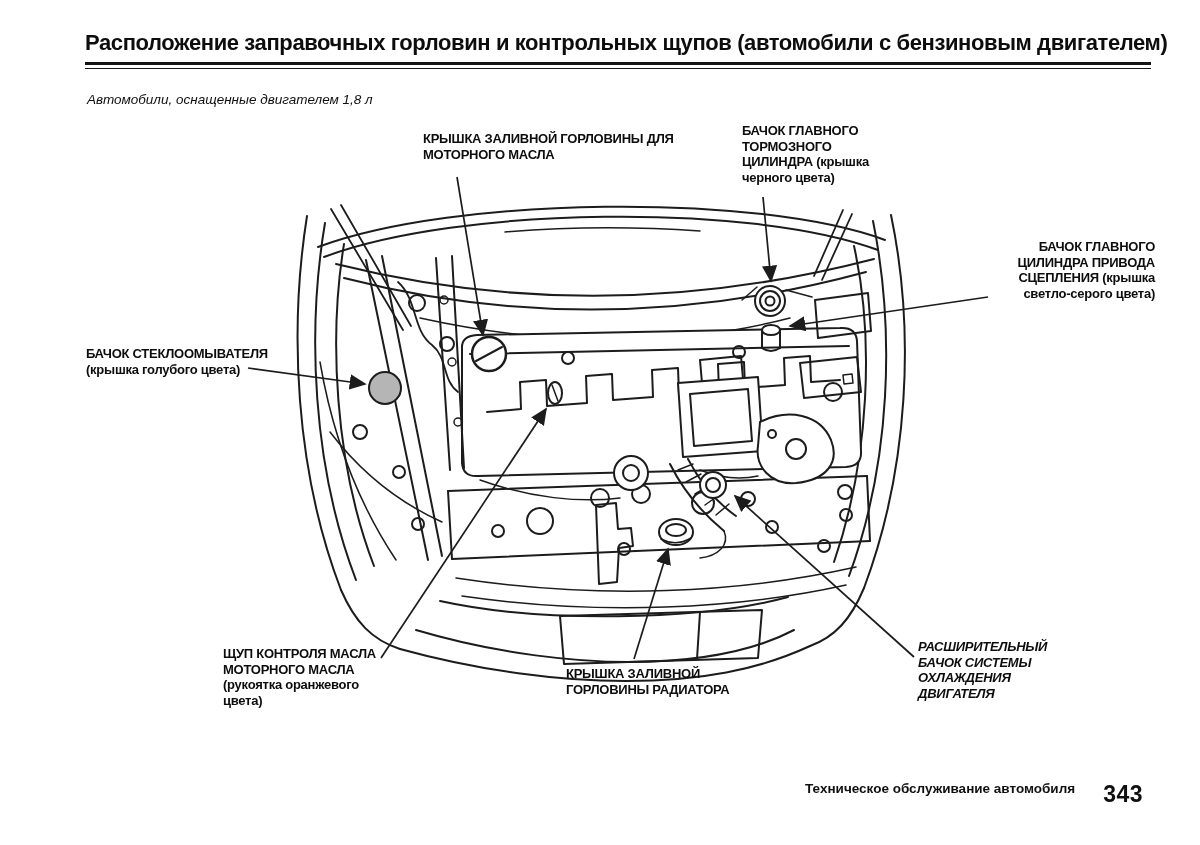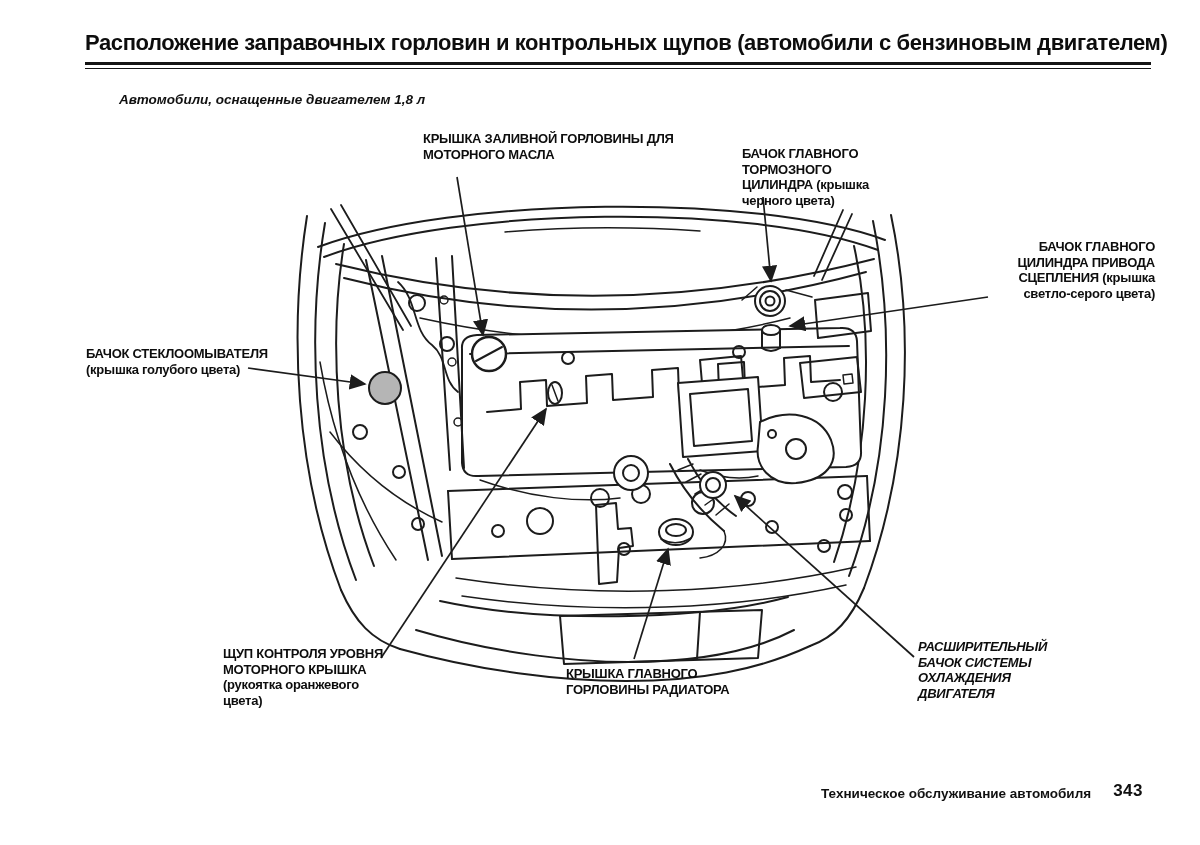--- a/index.html
+++ b/index.html
@@ -12,32 +12,32 @@
     position:absolute; left:85px; top:30px; width:1065px;
     text-align:right; font-size:22px; font-weight:bold;
     letter-spacing:-0.4px; white-space:nowrap; color:#0d0d0d;
   }
   .title-rule {
     position:absolute; left:85px; top:62px; width:1066px; height:3px;
     border-top:3px solid #141414; border-bottom:1.5px solid #141414;
   }
   .subtitle {
     position:absolute; left:87px; top:92px;
-    font-size:13.5px; font-weight:bold; font-style:italic;margin-left:32px;
+    font-size:13.5px; font-weight:normal; font-style:italic;
   }
   .label {
     position:absolute; font-size:13px; font-weight:bold;
     line-height:1.2; letter-spacing:-0.25px; color:#0d0d0d;
   }
   .footer {
     position:absolute; right:57px; top:781px;
-    display:flex; align-items:flex-end; gap:22px;
+    display:flex; align-items:flex-start; gap:28px;
   }
   .footer-text { font-size:13.5px; font-weight:bold; }
-  .page-num { font-size:17px; font-weight:bold; letter-spacing:0.5px; }
+  .page-num { font-size:23px; font-weight:bold; letter-spacing:0.5px; }
   svg.art { position:absolute; left:0; top:0; }
 </style>
 </head>
 <body>
 
 <div class="page">
 
   <div class="title">Расположение заправочных горловин и контрольных щупов (автомобили с бензиновым двигателем)</div>
   <div class="title-rule"></div>
   <div class="subtitle">Автомобили, оснащенные двигателем 1,8 л</div>
@@ -193,29 +193,29 @@
       <line x1="988" y1="297" x2="790" y2="326" marker-end="url(#arr)"></line>
       <line x1="248" y1="368" x2="365" y2="384" marker-end="url(#arr)"></line>
       <line x1="381" y1="658" x2="546" y2="409" marker-end="url(#arr)"></line>
       <line x1="634" y1="659" x2="668" y2="549" marker-end="url(#arr)"></line>
       <line x1="914" y1="657" x2="735" y2="496" marker-end="url(#arr)"></line>
     </g>
   </svg>
 
   <div class="label" style="left:423px; top:131px; width:252px;">КРЫШКА ЗАЛИВНОЙ ГОРЛОВИНЫ ДЛЯ МОТОРНОГО МАСЛА</div>
 
-  <div class="label" style="left:742px; top:123px; width:152px;margin-top:23px;">БАЧОК ГЛАВНОГО ТОРМОЗНОГО ЦИЛИНДРА (крышка черного цвета)</div>
+  <div class="label" style="left:742px; top:123px; width:152px;">БАЧОК ГЛАВНОГО ТОРМОЗНОГО ЦИЛИНДРА (крышка черного цвета)</div>
 
   <div class="label" style="left:993px; top:239px; width:162px;text-align:right;">БАЧОК ГЛАВНОГО ЦИЛИНДРА ПРИВОДА СЦЕПЛЕНИЯ (крышка светло-серого цвета)</div>
 
   <div class="label" style="left:86px; top:346px; width:215px;">БАЧОК СТЕКЛООМЫВАТЕЛЯ (крышка голубого цвета)</div>
 
-  <div class="label" style="left:223px; top:646px; width:162px;">ЩУП КОНТРОЛЯ УРОВНЯ МОТОРНОГО КРЫШКА (рукоятка оранжевого цвета)</div>
-
-  <div class="label" style="left:566px; top:666px; width:188px;">КРЫШКА ГЛАВНОГО ГОРЛОВИНЫ РАДИАТОРА</div>
+  <div class="label" style="left:223px; top:646px; width:162px;">ЩУП КОНТРОЛЯ МАСЛА МОТОРНОГО МАСЛА (рукоятка оранжевого цвета)</div>
+
+  <div class="label" style="left:566px; top:666px; width:188px;">КРЫШКА ЗАЛИВНОЙ ГОРЛОВИНЫ РАДИАТОРА</div>
 
   <div class="label" style="left:918px; top:639px; width:148px;font-style:italic;">РАСШИРИТЕЛЬНЫЙ БАЧОК СИСТЕМЫ ОХЛАЖДЕНИЯ ДВИГАТЕЛЯ</div>
 
   <div class="footer">
     <span class="footer-text">Техническое обслуживание автомобиля</span>
     <span class="page-num">343</span>
   </div>
 
 </div>
 

